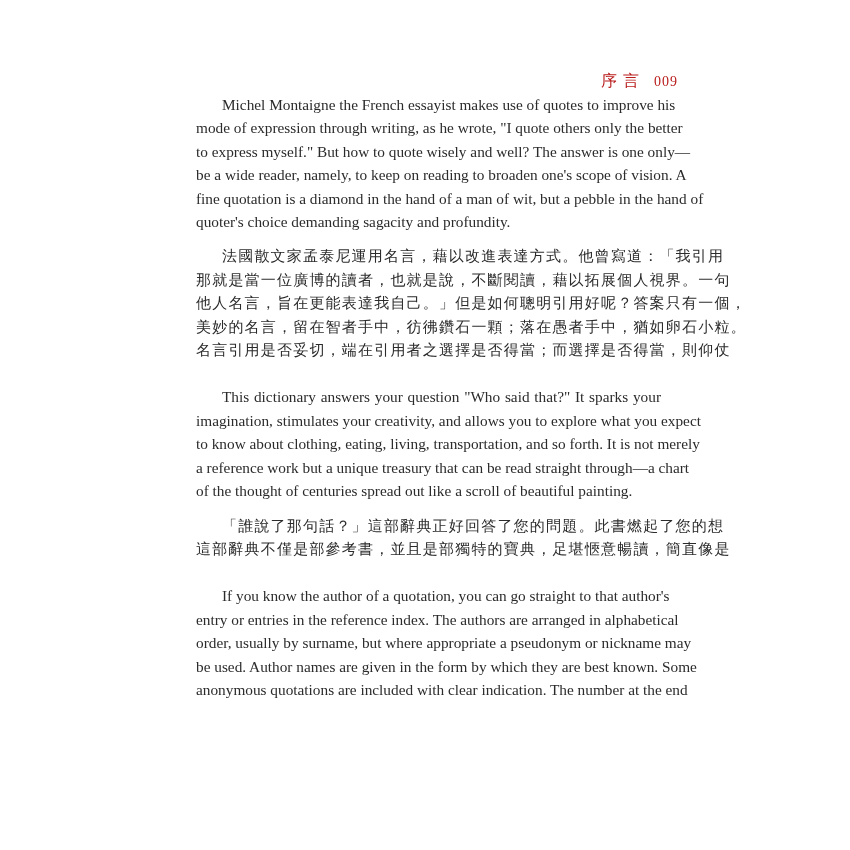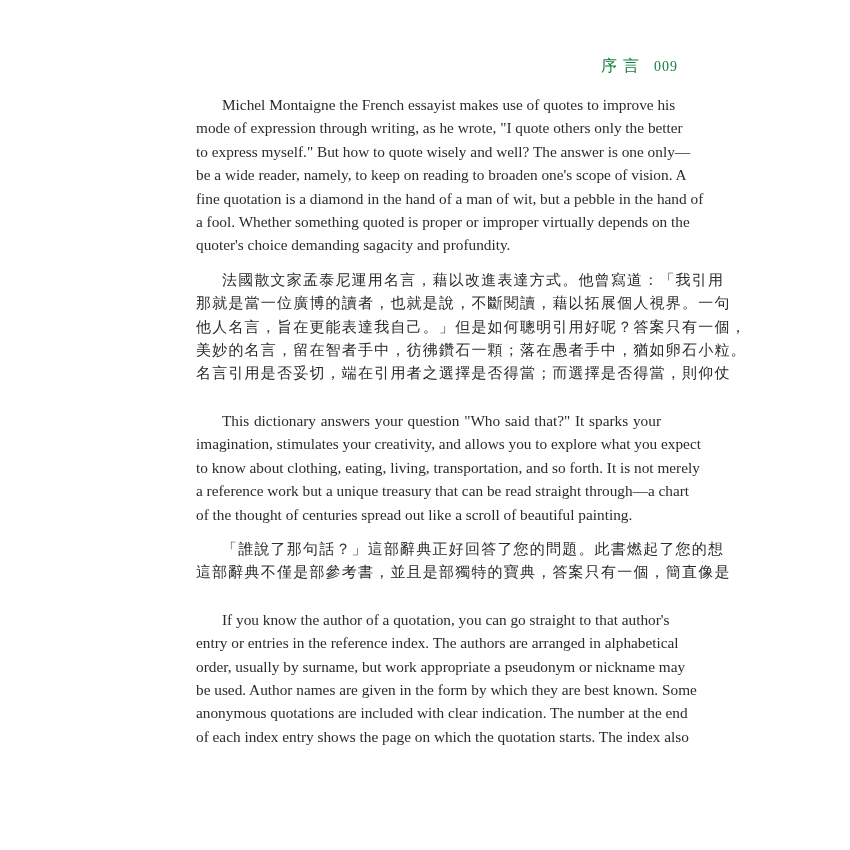--- a/index.html
+++ b/index.html
@@ -1,22 +1,22 @@
 <!DOCTYPE html>
 <html><head>
 <meta charset="utf-8">
 <style>
   html, body { margin: 0; padding: 0; }
   body {
     width: 850px; height: 850px; background: #ffffff; position: relative; overflow: hidden;
     font-family: "Liberation Serif", "DejaVu Serif", serif; color: #2b2b2b;
   }
   .header {
-    position: absolute; top: 56px; right: 172px;
-    font-size: 16px; letter-spacing: 1px; color: #15803d;
+    position: absolute; top: 71px; right: 172px;
+    font-size: 16px; letter-spacing: 1px; color: #b91c1c;
   }
   .header .title { letter-spacing: 6px; margin-right: 4px; }
   .header .num { font-size: 14px; }
   .page {
     position: absolute; left: 196px; top: 93px; width: 465px;
   }
   .p {
     font-size: 15.3px; line-height: 23.4px; text-align: justify; margin: 0;
     text-indent: 2em;
   }
@@ -36,21 +36,20 @@
 </div>
 
 <div class="page">
 
   <div class="p en" style="text-indent:0">
     <span class="line indent">Michel Montaigne the French essayist makes use of quotes to improve his</span>
     <span class="line">mode of expression through writing, as he wrote, "I quote others only the better</span>
     <span class="line">to express myself." But how to quote wisely and well? The answer is one only—</span>
     <span class="line">be a wide reader, namely, to keep on reading to broaden one's scope of vision. A</span>
     <span class="line">fine quotation is a diamond in the hand of a man of wit, but a pebble in the hand of</span>
-    <span class="line">a fool. Whether something quoted is proper or improper virtually depends on the</span>
     <span class="line last">quoter's choice demanding sagacity and profundity.</span>
   </div>
 
   <div class="p zh" style="text-indent:0">
     <span class="line indent">法國散文家孟泰尼運用名言，藉以改進表達方式。他曾寫道：「我引用</span>
     <span class="line">那就是當一位廣博的讀者，也就是說，不斷閱讀，藉以拓展個人視界。一句</span>
     <span class="line">他人名言，旨在更能表達我自己。」但是如何聰明引用好呢？答案只有一個，</span>
     <span class="line">美妙的名言，留在智者手中，彷彿鑽石一顆；落在愚者手中，猶如卵石小粒。</span>
     <span class="line">名言引用是否妥切，端在引用者之選擇是否得當；而選擇是否得當，則仰仗</span>
   </div>
@@ -60,26 +59,25 @@
   <div class="p en" style="text-indent:0">
     <span class="line indent">This dictionary answers your question "Who said that?" It sparks your</span>
     <span class="line">imagination, stimulates your creativity, and allows you to explore what you expect</span>
     <span class="line">to know about clothing, eating, living, transportation, and so forth. It is not merely</span>
     <span class="line">a reference work but a unique treasury that can be read straight through—a chart</span>
     <span class="line last">of the thought of centuries spread out like a scroll of beautiful painting.</span>
   </div>
 
   <div class="p zh" style="text-indent:0">
     <span class="line indent">「誰說了那句話？」這部辭典正好回答了您的問題。此書燃起了您的想</span>
-    <span class="line">這部辭典不僅是部參考書，並且是部獨特的寶典，答案只有一個，簡直像是</span>
+    <span class="line">這部辭典不僅是部參考書，並且是部獨特的寶典，足堪愜意暢讀，簡直像是</span>
   </div>
 
   <div class="gap"></div>
 
   <div class="p en" style="text-indent:0">
     <span class="line indent">If you know the author of a quotation, you can go straight to that author's</span>
     <span class="line">entry or entries in the reference index. The authors are arranged in alphabetical</span>
-    <span class="line">order, usually by surname, but work appropriate a pseudonym or nickname may</span>
+    <span class="line">order, usually by surname, but where appropriate a pseudonym or nickname may</span>
     <span class="line">be used. Author names are given in the form by which they are best known. Some</span>
     <span class="line">anonymous quotations are included with clear indication. The number at the end</span>
-    <span class="line">of each index entry shows the page on which the quotation starts. The index also</span>
   </div>
 </div>
 
 </body></html>

